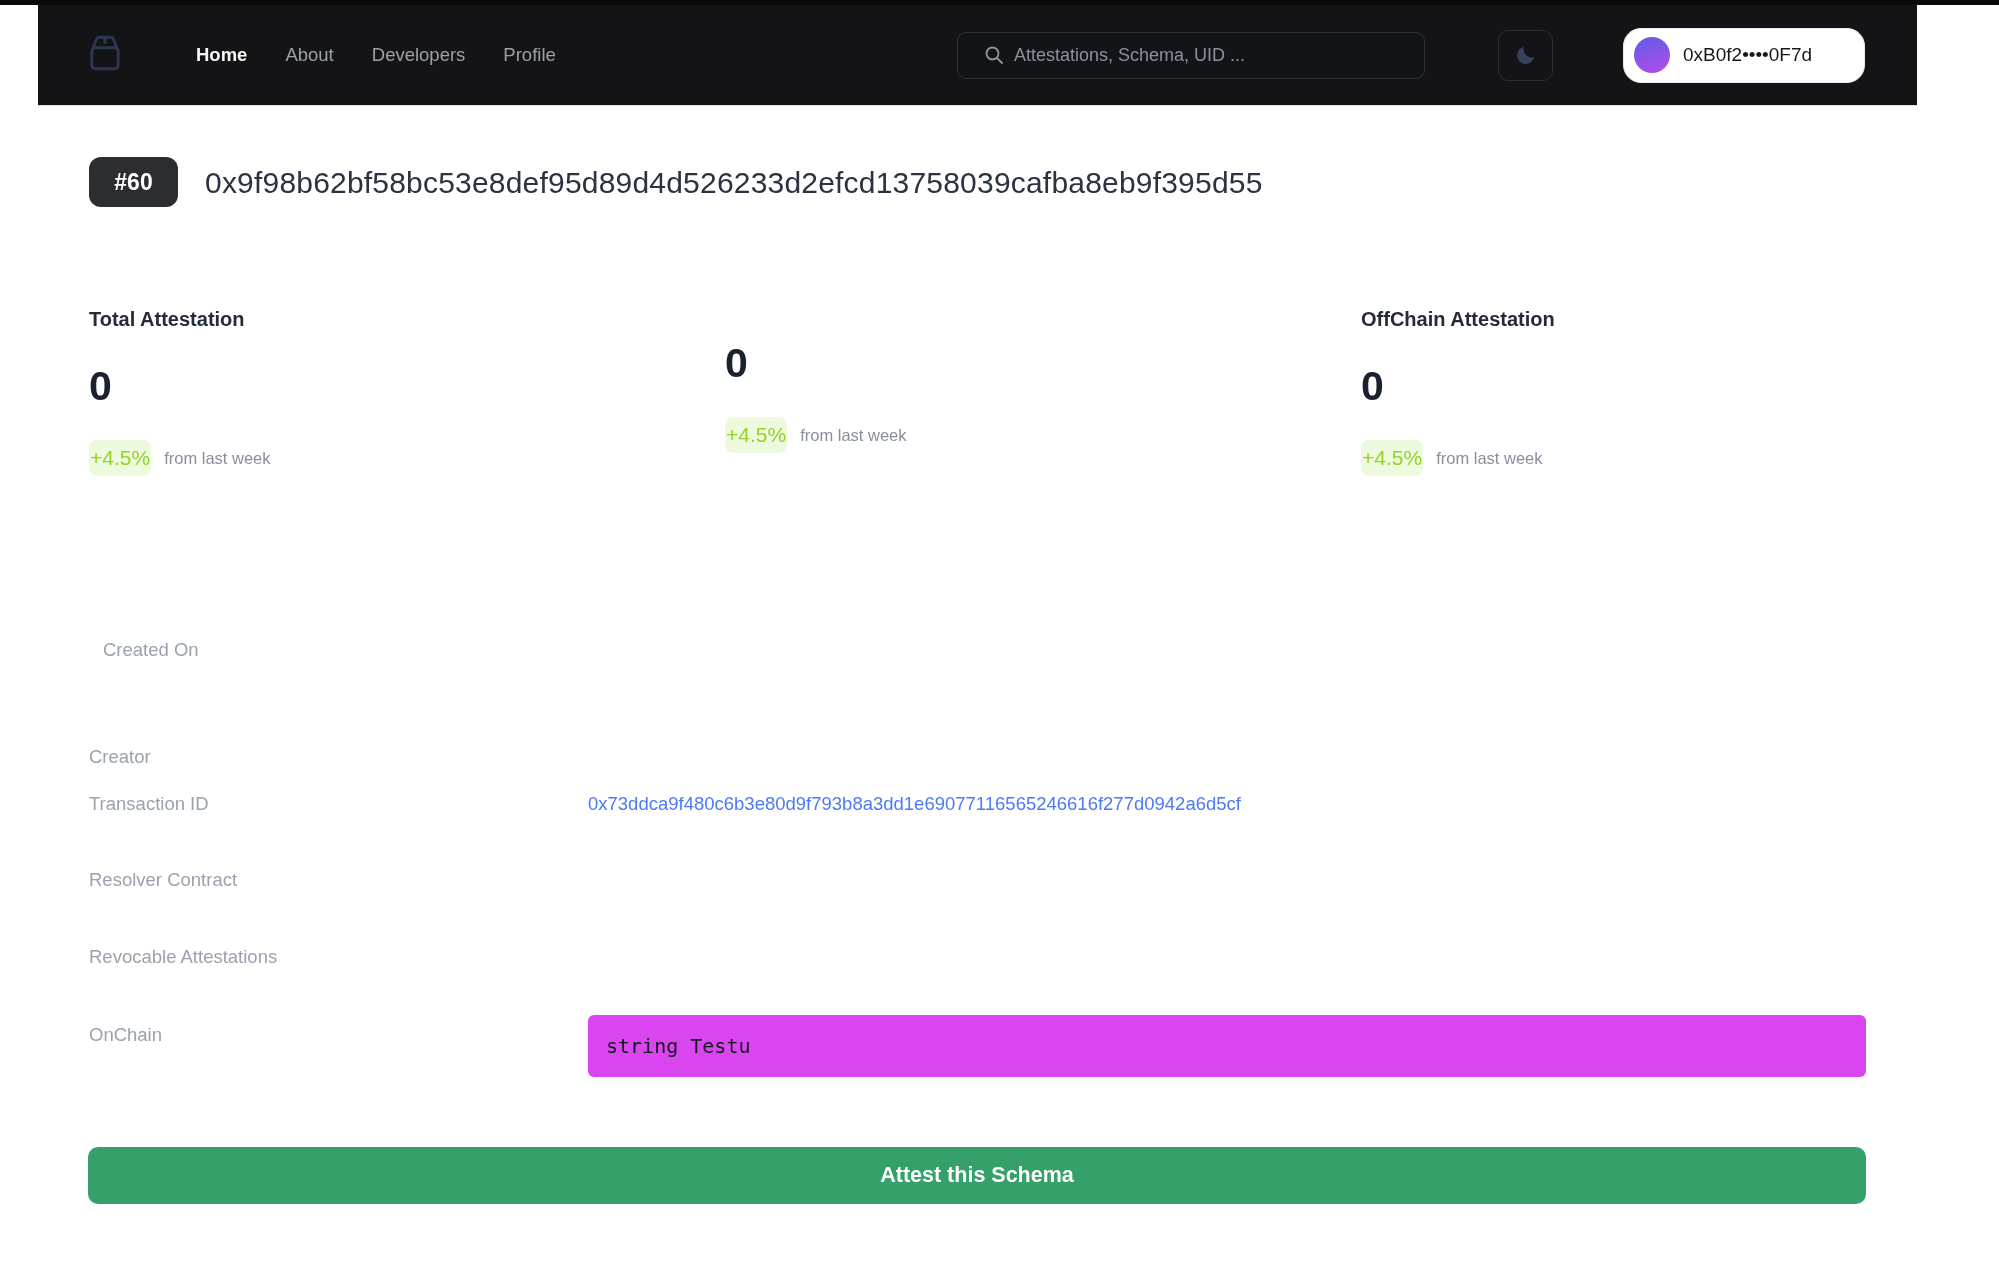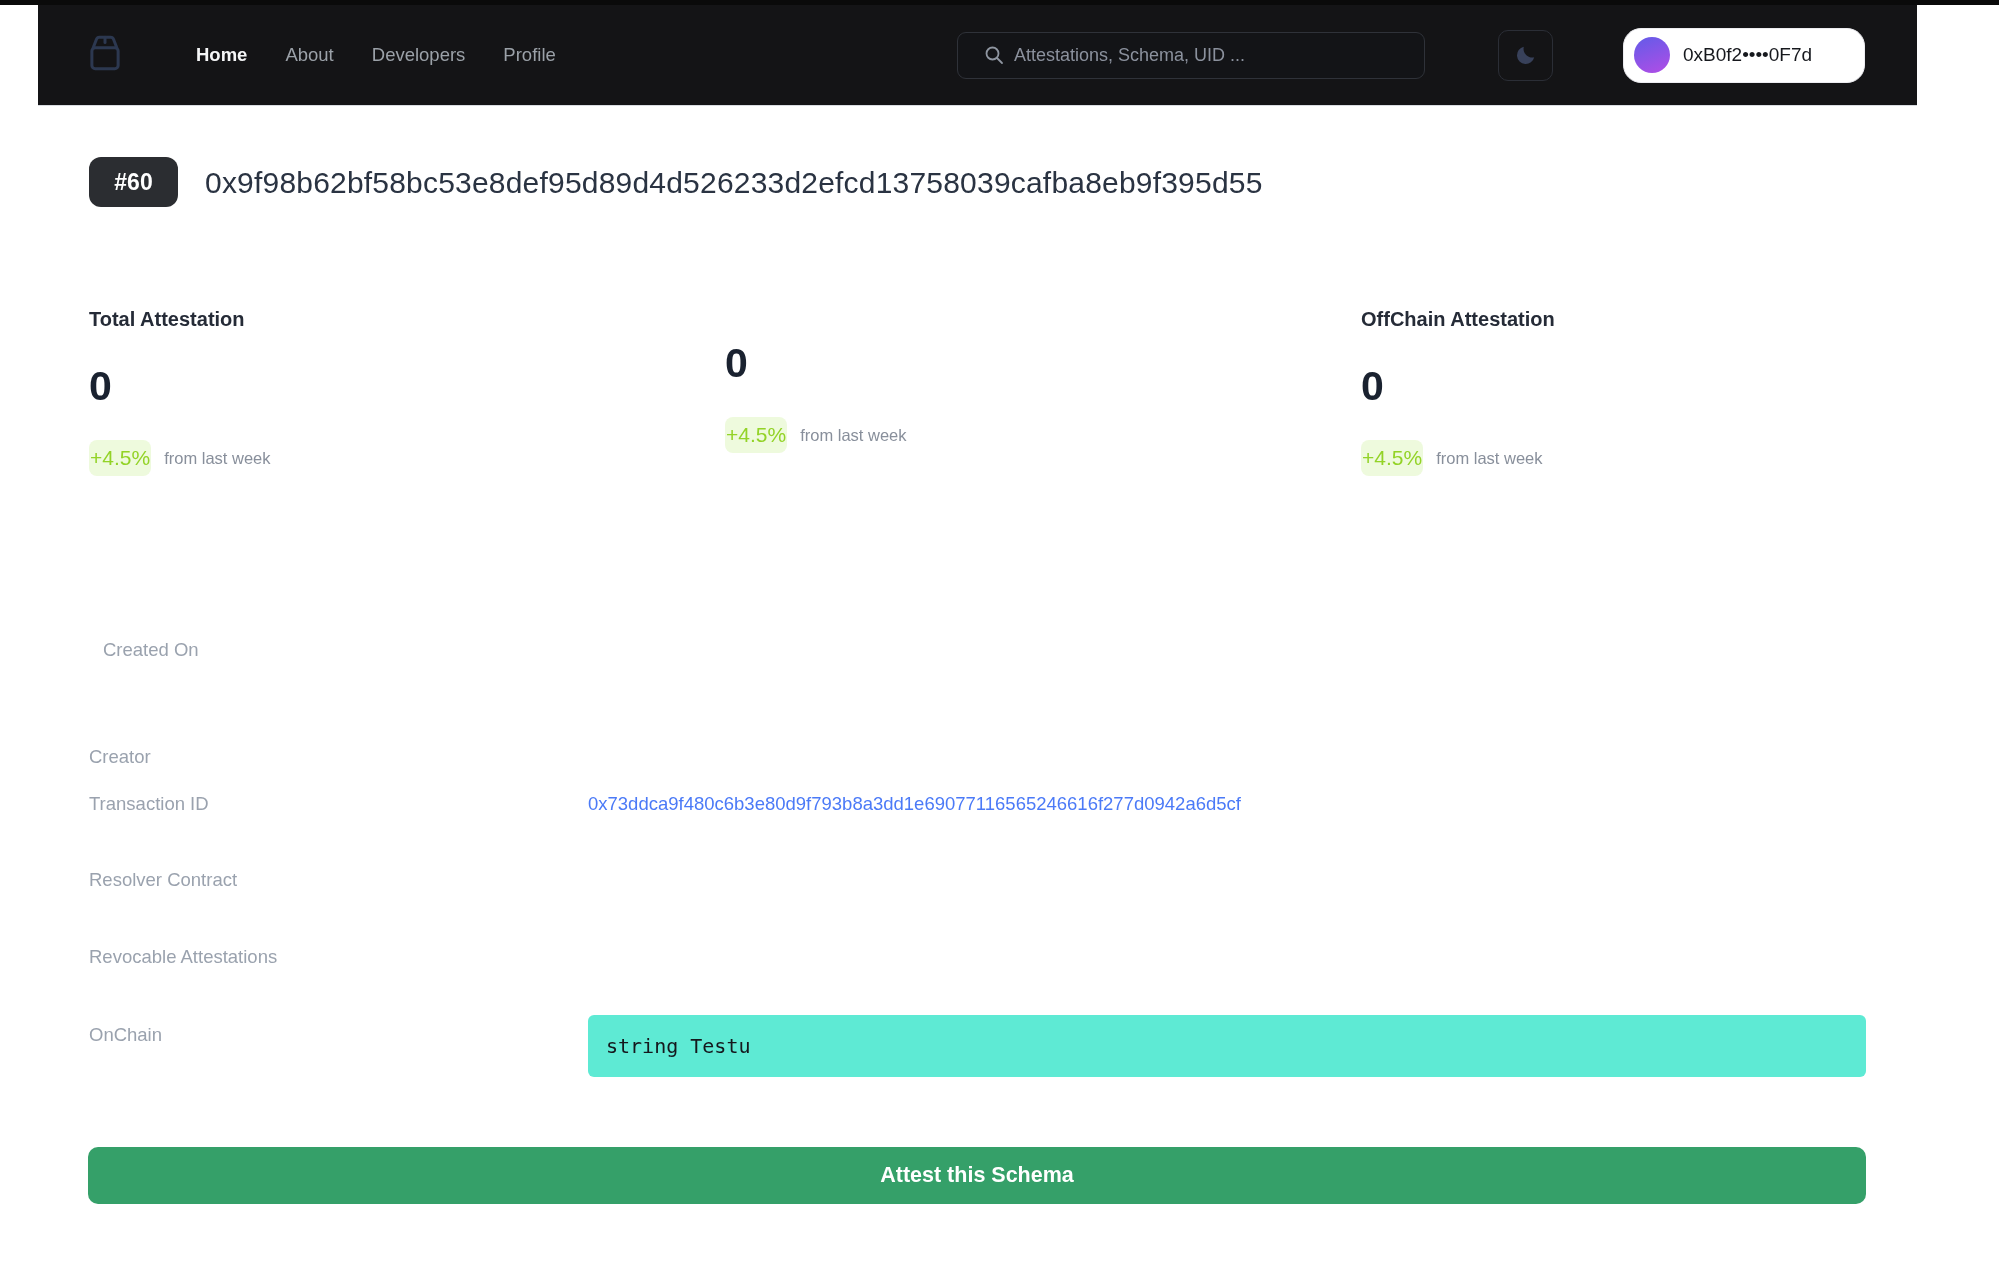--- a/index.html
+++ b/index.html
@@ -49,21 +49,21 @@
   .stat-change-row { margin-top:30px; display:flex; align-items:center; gap:13px; }
   .change-badge { background:#eefadd; color:#93d327; font-size:21px; border-radius:8px;
                   padding:6px 1px; }
   .change-note { font-size:16.5px; color:#888f9b; }
 
   
   .detail-label { position:absolute; left:89px; font-size:18.5px; color:#9aa2ae; line-height:26px; }
   .tx-link { position:absolute; left:588px; top:791px; font-size:18.5px; color:#4b7af7;
              line-height:26px; text-decoration:none; cursor:pointer; }
   .schema-box { position:absolute; left:588px; top:1015px; width:1278px; height:62px;
-                background:#5eead4; border-radius:6px; display:flex; align-items:center;
+                background:#d946ef; border-radius:6px; display:flex; align-items:center;
                 padding:0 18px; }
   .schema-code { font-family:"DejaVu Sans Mono","Liberation Mono",monospace; font-size:20px;
                  color:#15181d; }
 
   
   .attest-btn { position:absolute; left:88px; top:1147px; width:1778px; height:57px;
                 background:#35a069; border:none; border-radius:10px; color:#ffffff;
                 font-size:21.5px; font-weight:700; cursor:pointer;
                 font-family:"Liberation Sans", sans-serif; }
 </style>

